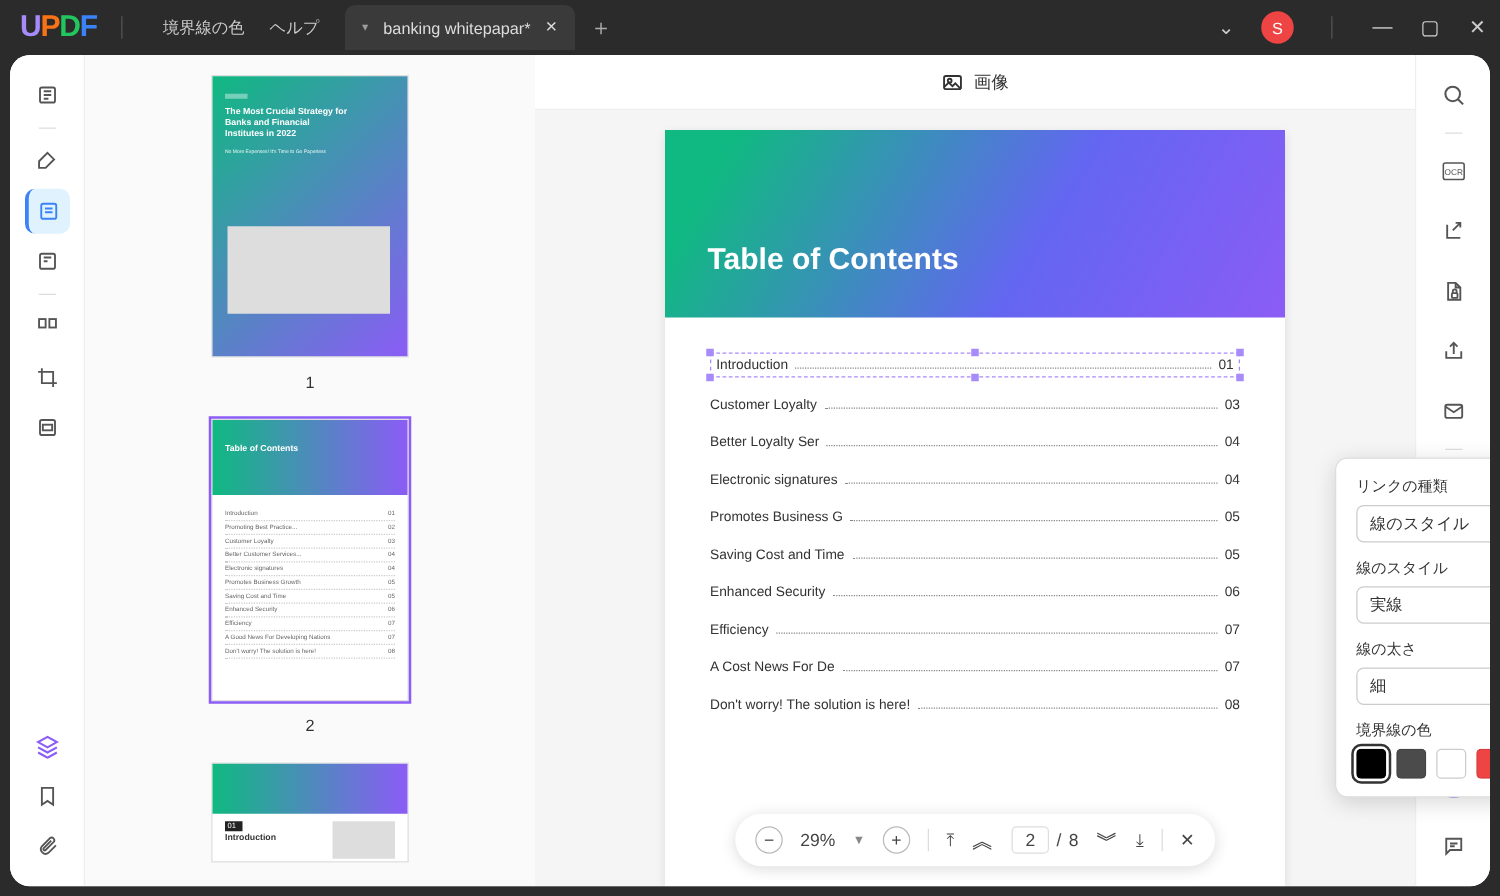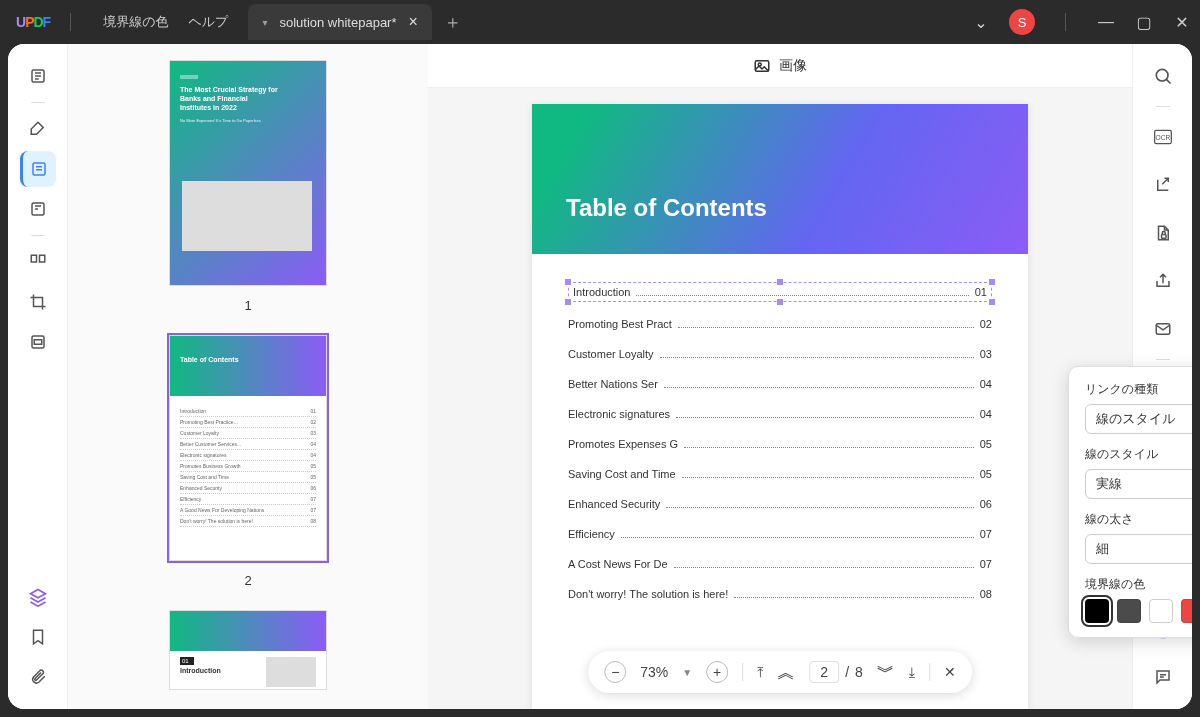--- a/index.html
+++ b/index.html
@@ -1,18 +1,18 @@
 <!DOCTYPE html>
 <html><head>
 <meta charset="utf-8">
 <style>
 * { margin: 0; padding: 0; box-sizing: border-box; font-family: -apple-system, "Segoe UI", sans-serif; }
 body { background: #2b2b2b; width: 1200px; height: 717px; overflow: hidden; display: flex; flex-direction: column; }
 .titlebar { height: 44px; background: #2b2b2b; display: flex; align-items: center; padding: 0 8px; color: #ccc; }
-.logo { font-weight: 900; font-size: 14px; letter-spacing: -1px; margin: 0 8px; }
+.logo { font-weight: 900; font-size: 24px; letter-spacing: -1px; margin: 0 8px; }
 .logo .l1{color:#a78bfa}.logo .l2{color:#f97316}.logo .l3{color:#22c55e}.logo .l4{color:#3b82f6}
 .menu { display: flex; gap: 20px; margin-left: 20px; font-size: 13px; }
 .menu-sep { width: 1px; height: 18px; background: #555; margin: 0 12px; }
 .tab { display: flex; align-items: center; background: #3a3a3a; border-radius: 8px 8px 0 0; height: 36px; padding: 0 14px; margin-left: 20px; gap: 12px; font-size: 13px; color: #ddd; }
 .tab-caret { font-size: 10px; opacity: .6; }
 .tab-close { font-size: 16px; cursor: pointer; }
 .add-tab { margin-left: 12px; color: #aaa; font-size: 18px; }
 .title-right { margin-left: auto; display: flex; align-items: center; gap: 18px; }
 .avatar { width: 26px; height: 26px; border-radius: 50%; background: #ef4444; color: #fff; display: flex; align-items: center; justify-content: center; font-size: 13px; }
 .win-btn { width: 20px; height: 20px; display: flex; align-items: center; justify-content: center; color: #ccc; }
@@ -66,21 +66,21 @@
 
 <div class="titlebar">
   <div class="logo"><span class="l1">U</span><span class="l2">P</span><span class="l3">D</span><span class="l4">F</span></div>
   <div class="menu-sep"></div>
   <div class="menu">
     <span>境界線の色</span>
     <span>ヘルプ</span>
   </div>
   <div class="tab">
     <span class="tab-caret">▾</span>
-    <span>solution whitepapar*</span>
+    <span>banking whitepapar*</span>
     <span class="tab-close">×</span>
   </div>
   <span class="add-tab">＋</span>
   <div class="title-right">
     <span class="win-btn">⌄</span>
     <div class="avatar">S</div>
     <div class="menu-sep"></div>
     <span class="win-btn">—</span>
     <span class="win-btn">▢</span>
     <span class="win-btn">✕</span>
@@ -261,41 +261,36 @@
             <div class="handle" style="bottom:-4px;left:-4px"></div>
               <div class="handle" style="bottom:-4px;left:50%;margin-left:-3px"></div>
               <div class="handle" style="bottom:-4px;right:-4px"></div>
             <div class="toc-row" style="margin-bottom:0">
                 <span class="toc-title">Introduction</span>
                 <span class="toc-dots"></span>
                 <span class="toc-num">01</span>
               </div>
           </div>
           <div class="toc-row">
-              <span class="toc-title">Promoting Best Pract</span>
-              <span class="toc-dots"></span>
-              <span class="toc-num">02</span>
-            </div>
-          <div class="toc-row">
               <span class="toc-title">Customer Loyalty</span>
               <span class="toc-dots"></span>
               <span class="toc-num">03</span>
             </div>
           <div class="toc-row">
-              <span class="toc-title">Better Nations Ser</span>
+              <span class="toc-title">Better Loyalty Ser</span>
               <span class="toc-dots"></span>
               <span class="toc-num">04</span>
             </div>
           <div class="toc-row">
               <span class="toc-title">Electronic signatures</span>
               <span class="toc-dots"></span>
               <span class="toc-num">04</span>
             </div>
           <div class="toc-row">
-              <span class="toc-title">Promotes Expenses G</span>
+              <span class="toc-title">Promotes Business G</span>
               <span class="toc-dots"></span>
               <span class="toc-num">05</span>
             </div>
           <div class="toc-row">
               <span class="toc-title">Saving Cost and Time</span>
               <span class="toc-dots"></span>
               <span class="toc-num">05</span>
             </div>
           <div class="toc-row">
               <span class="toc-title">Enhanced Security</span>
@@ -339,21 +334,21 @@
         <div class="sw sel" style="background:#000"></div>
         <div class="sw" style="background:#4b4b4b"></div>
         <div class="sw" style="background:#fff;border-color:#ccc"></div>
         <div class="sw" style="background:#ef4444"></div>
 
       </div>
     </div>
 
     <div class="bottombar">
       <span class="bb-ico">−</span>
-      <span>73%</span>
+      <span>29%</span>
       <span style="font-size:10px;color:#888">▼</span>
       <span class="bb-ico">+</span>
       <span class="bb-sep"></span>
       <span>⤒</span>
       <span style="font-size:18px">︽</span>
       <span style="display:flex;align-items:center;gap:6px">
         <span style="border:1px solid #ddd;padding:2px 10px;border-radius:4px">2</span>
         <span>/</span>
         <span>8</span>
       </span>

